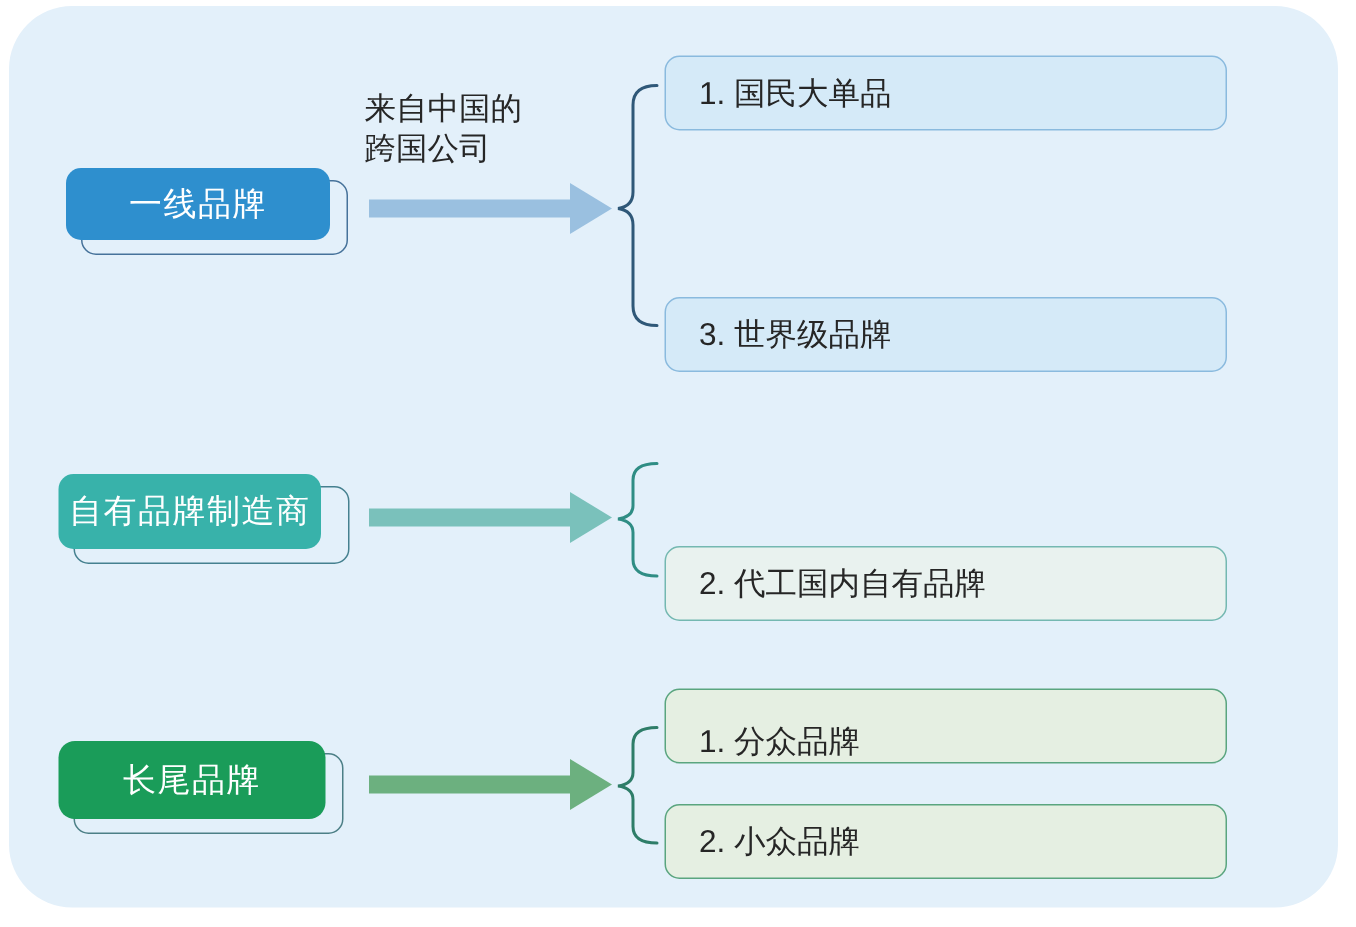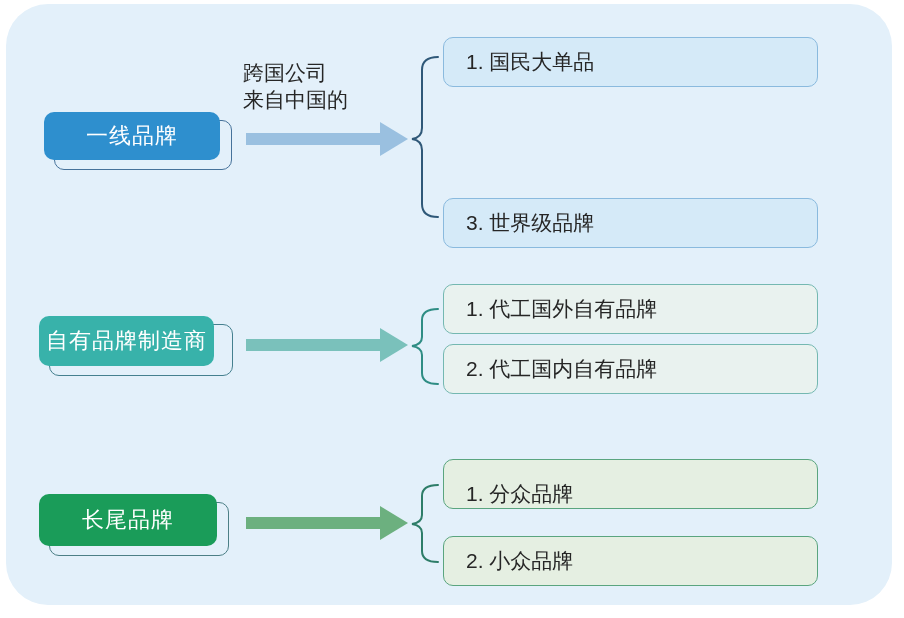--- a/index.html
+++ b/index.html
@@ -47,22 +47,22 @@
 <body>
 
 <div class="canvas">
 
   <div class="node-shadow shadow-blue" style="left:48px;top:116px;width:176px;height:48px;"></div>
   <div class="node node-blue" style="left:38px;top:108px;width:176px;height:48px;">
     <span>一线品牌</span>
   </div>
 
   <div class="annotation" style="left:237px;top:55px;">
+    <div>来自中国的</div>
     <div>跨国公司</div>
-    <div>来自中国的</div>
   </div>
 
   <svg class="abs" style="left:238px;top:112px;" width="165" height="46" viewBox="0 0 165 46">
     <rect x="2" y="17" width="134" height="12" fill="#9ac0e0"></rect>
     <polygon points="136,6 164,23 136,40" fill="#9ac0e0"></polygon>
   </svg>
 
   <svg class="abs" style="left:400px;top:40px;" width="36" height="182" viewBox="0 0 36 182">
     <path d="M32 13 C22 13 16 17 16 26 L16 84 C16 90 13 94 6 95 C13 96 16 100 16 106 L16 160 C16 169 22 173 32 173" fill="none" stroke="#2f5878" stroke-width="2" stroke-linecap="round"></path>
   </svg>
@@ -81,29 +81,26 @@
 
   <svg class="abs" style="left:238px;top:318px;" width="165" height="46" viewBox="0 0 165 46">
     <rect x="2" y="17" width="134" height="12" fill="#7ac1bb"></rect>
     <polygon points="136,6 164,23 136,40" fill="#7ac1bb"></polygon>
   </svg>
 
   <svg class="abs" style="left:400px;top:292px;" width="36" height="100" viewBox="0 0 36 100">
     <path d="M32 13 C22 13 16 16 16 24 L16 41 C16 46 13 49 6 50 C13 51 16 54 16 59 L16 77 C16 85 22 88 32 88" fill="none" stroke="#2f8d84" stroke-width="2" stroke-linecap="round"></path>
   </svg>
 
-  <div class="item item-teal" style="top:280px;">
-    <span>1. 代工国外自有品牌</span>
-  </div>
-  <div class="item item-teal" style="top:340px;">
+  <div class="item item-teal" style="top:360px;">
     <span>2. 代工国内自有品牌</span>
   </div>
 
   <div class="node-shadow shadow-green" style="left:43px;top:498px;width:178px;height:52px;"></div>
-  <div class="node node-green" style="left:33px;top:490px;width:178px;height:52px;">
+  <div class="node node-green" style="left:33px;top:490px;width:178px;height:52px;border-radius:11px;">
     <span>长尾品牌</span>
   </div>
 
   <svg class="abs" style="left:238px;top:496px;" width="165" height="46" viewBox="0 0 165 46">
     <rect x="2" y="17" width="134" height="12" fill="#6cb07f"></rect>
     <polygon points="136,6 164,23 136,40" fill="#6cb07f"></polygon>
   </svg>
 
   <svg class="abs" style="left:400px;top:468px;" width="36" height="104" viewBox="0 0 36 104">
     <path d="M32 13 C22 13 16 16 16 24 L16 43 C16 48 13 51 6 52 C13 53 16 56 16 61 L16 79 C16 87 22 90 32 90" fill="none" stroke="#2e7d68" stroke-width="2" stroke-linecap="round"></path>

